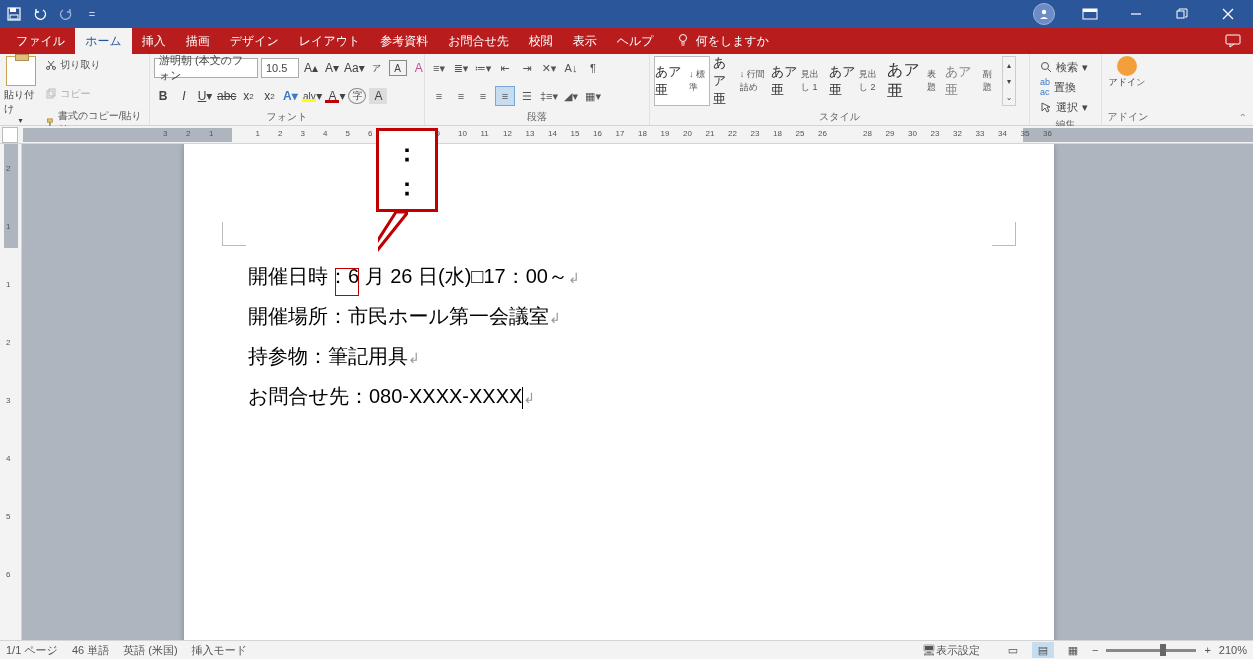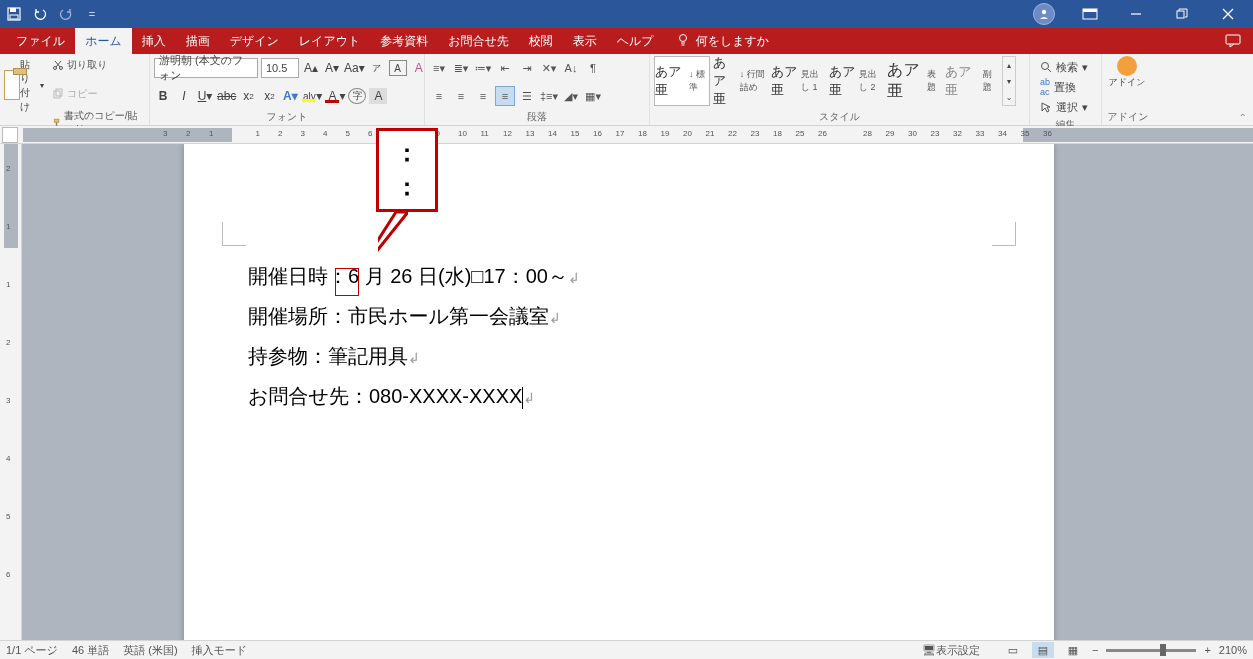--- a/index.html
+++ b/index.html
@@ -12,21 +12,21 @@
 .avatar{width:22px;height:22px;border-radius:50%;background:#6c8bc7;border:1px solid #9db3dd;display:flex;align-items:center;justify-content:center}
 .menubar{height:26px;background:#b91c1c;display:flex;align-items:center;color:#fff;padding-left:6px;font-size:12px}
 .mtab{padding:0 10px;height:26px;display:flex;align-items:center}
 .mtab.active{background:#f3f3f3;color:#2b579a}
 .tell{display:flex;gap:6px;margin-left:12px}
 .comment-icon{margin-left:auto;width:40px;height:26px;display:flex;align-items:center;justify-content:center}
 .ribbon{height:72px;background:#f3f3f3;display:flex;border-bottom:1px solid #d4d4d4;position:relative}
 .rgroup{border-right:1px solid #e1e1e1;display:flex;flex-direction:column;position:relative;padding:2px 4px 0}
 .rg-body{flex:1;display:flex;align-items:flex-start;gap:2px}
 .rg-label{height:15px;text-align:center;color:#666;font-size:10px;padding-bottom:1px;position:relative}
-.paste-col{display:flex;flex-direction:row;align-items:center;width:40px}
+.paste-col{display:flex;flex-direction:column;align-items:center;width:40px}
 .paste-icon{width:30px;height:30px;background:#fff;border:1px solid #d0a050;position:relative}
 .paste-icon::before{content:"";position:absolute;top:-3px;left:8px;width:12px;height:5px;background:#e0c080;border:1px solid #b09050}
 .small-btn{height:17px;display:flex;align-items:center;gap:3px;font-size:10px;color:#555;padding:0 2px}
 .font-row{display:flex;align-items:center;gap:3px;height:24px}
 .font-sel{border:1px solid #ababab;background:#fff;height:20px;display:flex;align-items:center;padding:0 4px;font-size:11px}
 .fbtn{min-width:18px;height:20px;display:flex;align-items:center;justify-content:center;color:#444;font-size:12px}
 .colorbar{width:14px;height:3px;margin-top:-3px}
 .para-row{display:flex;align-items:center;gap:2px;height:24px}
 .pbtn{width:20px;height:20px;display:flex;align-items:center;justify-content:center;color:#555;font-size:11px}
 .pbtn.active{background:#c8dcf0;border:1px solid #7aa7d8}

